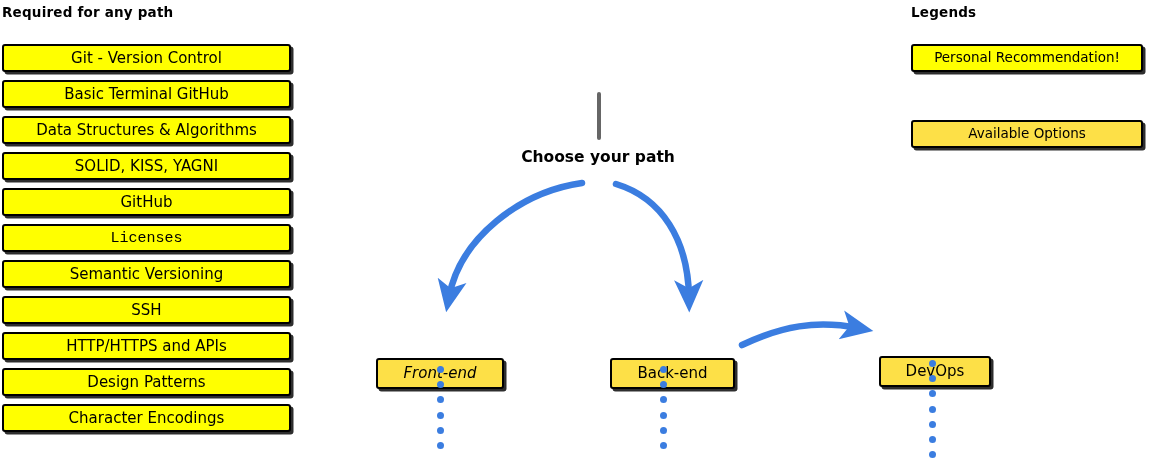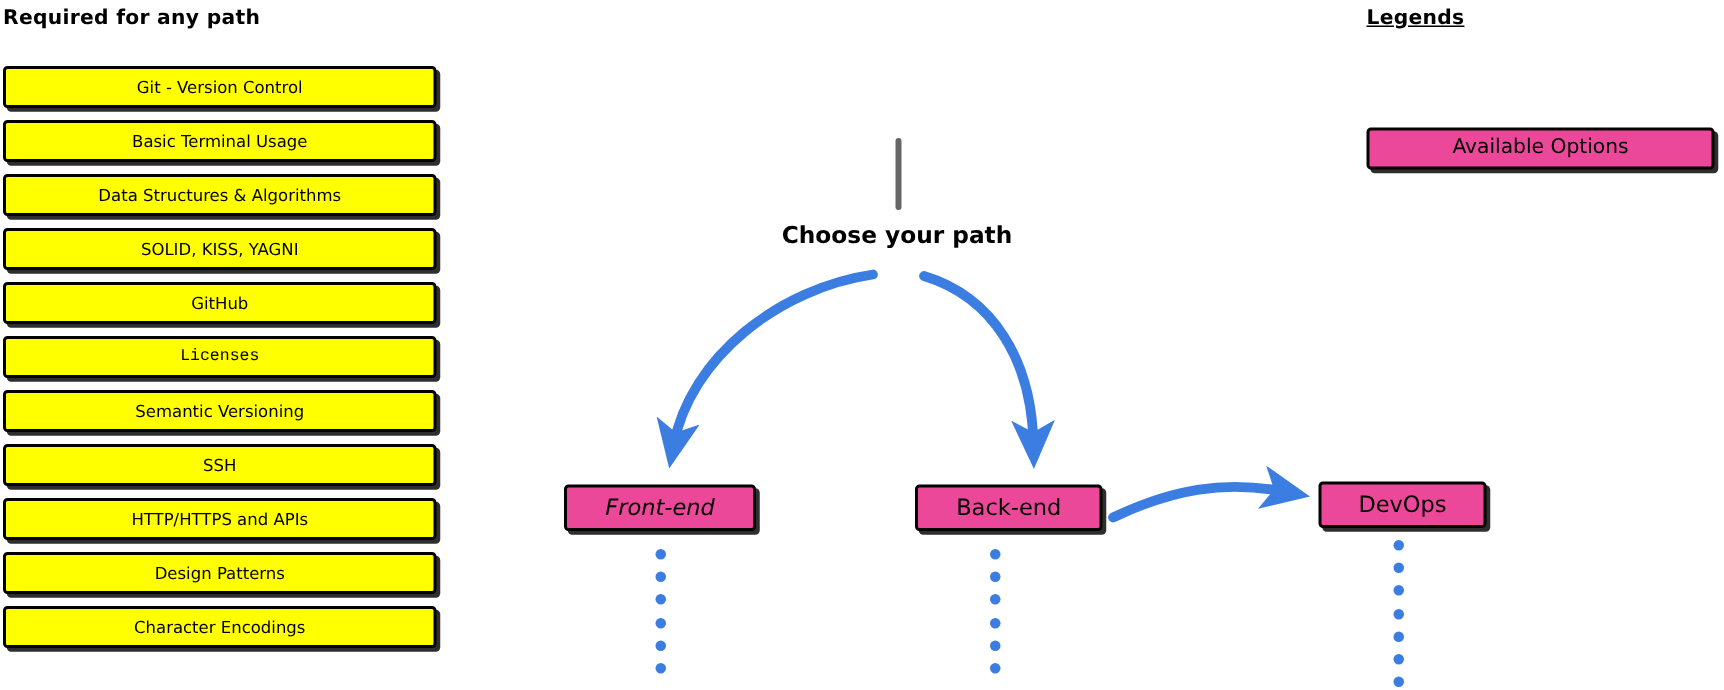--- a/index.html
+++ b/index.html
@@ -27,46 +27,46 @@
   
   .section-heading {
     position: absolute;
     font-size: 13.5px;
     font-weight: bold;
     letter-spacing: 0.2px;
     color: #000;
     white-space: nowrap;
   }
   #required-heading { left: 2px; top: 4px; }
-  #legends-heading  { left: 911px; top: 4px; text-decoration: underline; }
+  #legends-heading  { left: 911px; top: 4px; }
 
   
   .sk-box {
     position: absolute;
     box-sizing: border-box;
     border: 2.5px solid #000000;
     border-radius: 3px;
     box-shadow: 2.5px 2.5px 0 0 rgba(0,0,0,0.82);
     display: flex;
     align-items: center;
     justify-content: center;
     text-align: center;
     line-height: 1;
     white-space: nowrap;
     overflow: hidden;
   }
   .sk-box.yellow { background: #ffff00; }
-  .sk-box.tan    { background: #ec4899; }
+  .sk-box.tan    { background: #fde047; margin-top: 35px; }
 
   
   .req-box {
     left: 2px;
     width: 289px;
     height: 28px;
-    font-size: 11px;
+    font-size: 15px;
   }
 
   
   .legend-box {
     left: 911px;
     width: 232px;
     height: 28px;
     font-size: 13.5px;
   }
   #legend-box-0 { top: 44px; }
@@ -147,34 +147,35 @@
 </style>
 </head>
 <body>
 
 <div class="canvas">
 
   <div class="section-heading" id="required-heading">Required for any path</div>
 
   <div id="required-list">
       <div class="sk-box req-box yellow" style="top: 44px;">Git - Version Control</div>
-      <div class="sk-box req-box yellow" style="top: 80px;">Basic Terminal Usage</div>
+      <div class="sk-box req-box yellow" style="top: 80px;">Basic Terminal GitHub</div>
       <div class="sk-box req-box yellow" style="top: 116px;">Data Structures &amp; Algorithms</div>
       <div class="sk-box req-box yellow" style="top: 152px;">SOLID, KISS, YAGNI</div>
       <div class="sk-box req-box yellow" style="top: 188px;">GitHub</div>
       <div class="sk-box req-box yellow" style="top: 224px; font-family: Liberation Mono, monospace;">Licenses</div>
       <div class="sk-box req-box yellow" style="top: 260px;">Semantic Versioning</div>
       <div class="sk-box req-box yellow" style="top: 296px;">SSH</div>
       <div class="sk-box req-box yellow" style="top: 332px;">HTTP/HTTPS and APIs</div>
       <div class="sk-box req-box yellow" style="top: 368px;">Design Patterns</div>
       <div class="sk-box req-box yellow" style="top: 404px;">Character Encodings</div>
     </div>
 
   <div class="section-heading" id="legends-heading">Legends</div>
 
+  <div class="sk-box legend-box yellow" id="legend-box-0">Personal Recommendation!</div>
 
   <div class="sk-box legend-box tan" id="legend-box-1">Available Options</div>
 
 
   <div id="title-stem"></div>
 
   <div id="choose-path-label">Choose your path</div>
 
   <svg id="arrow-layer" viewBox="0 0 1149 460" xmlns="http://www.w3.org/2000/svg">
     <defs>

